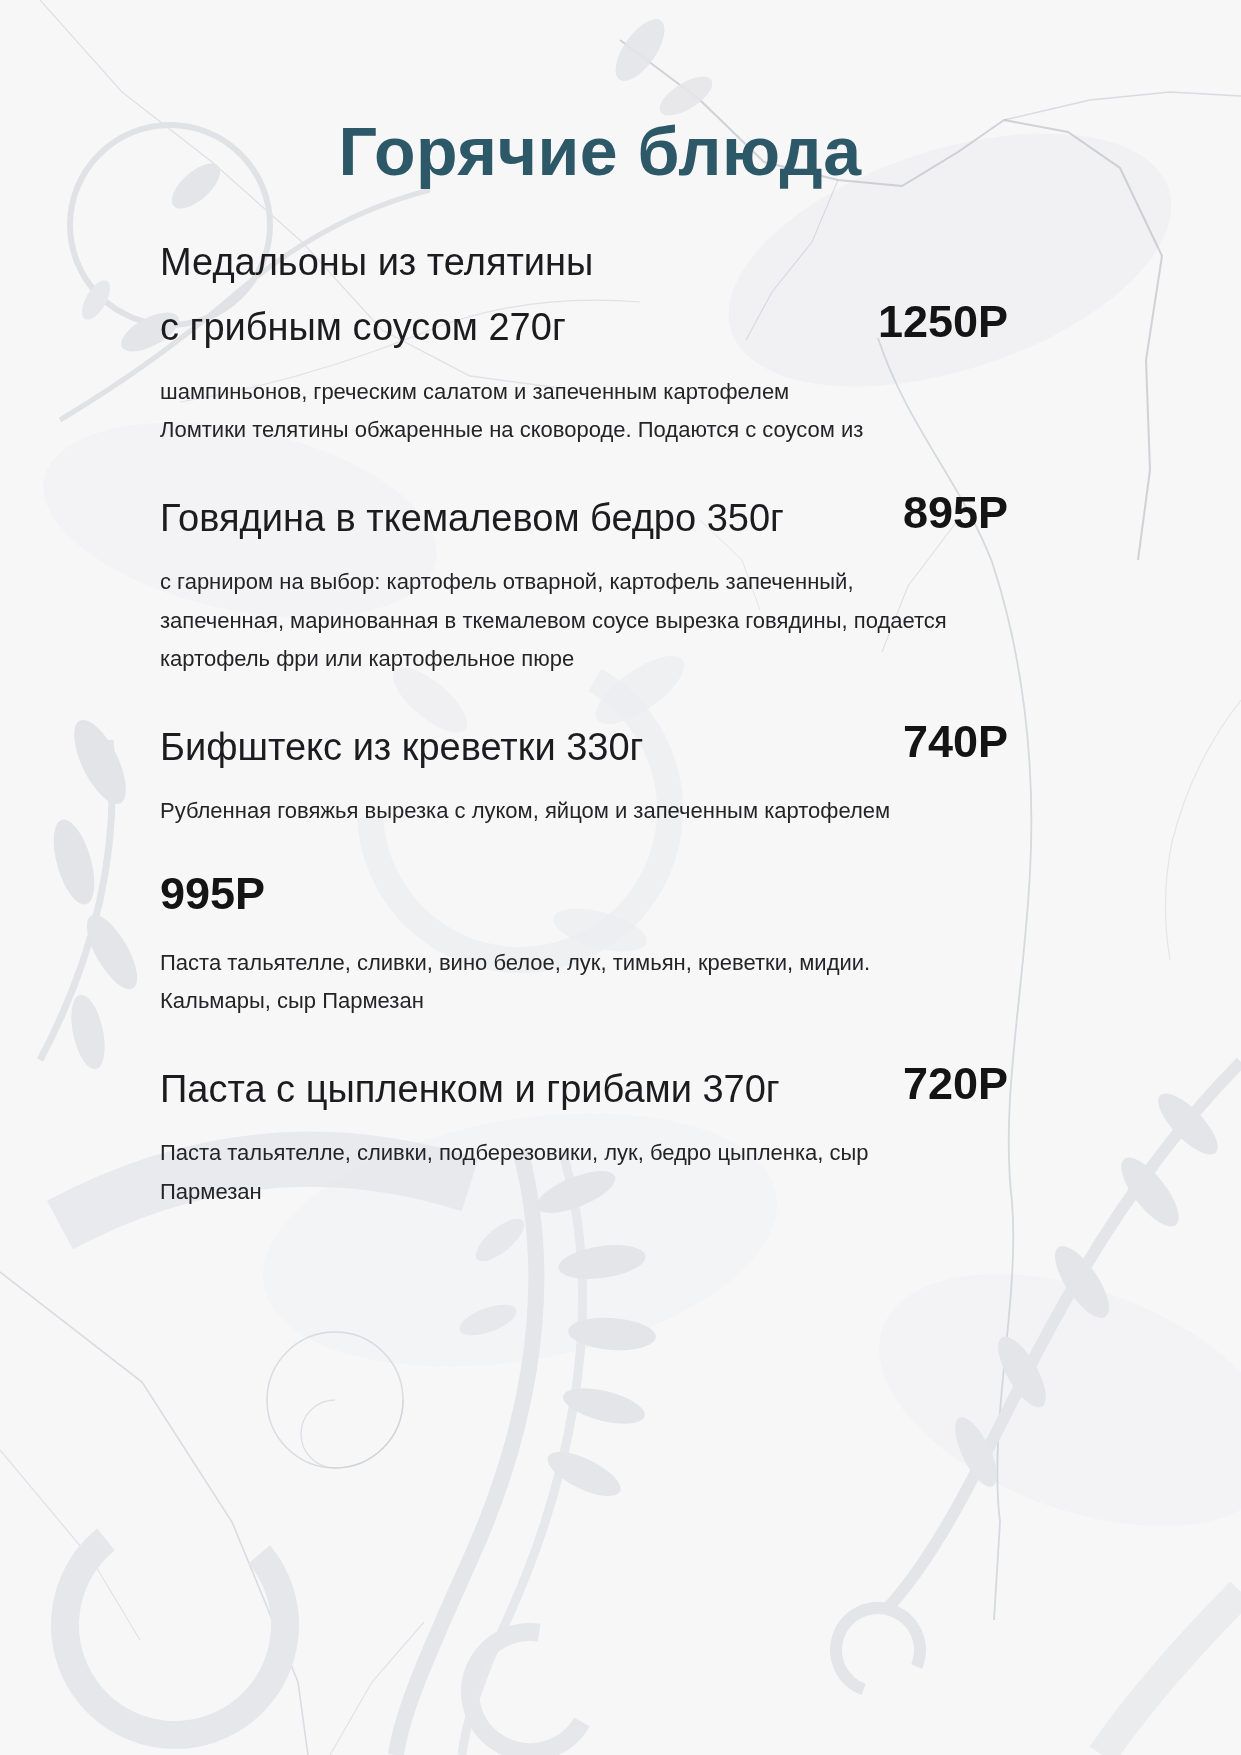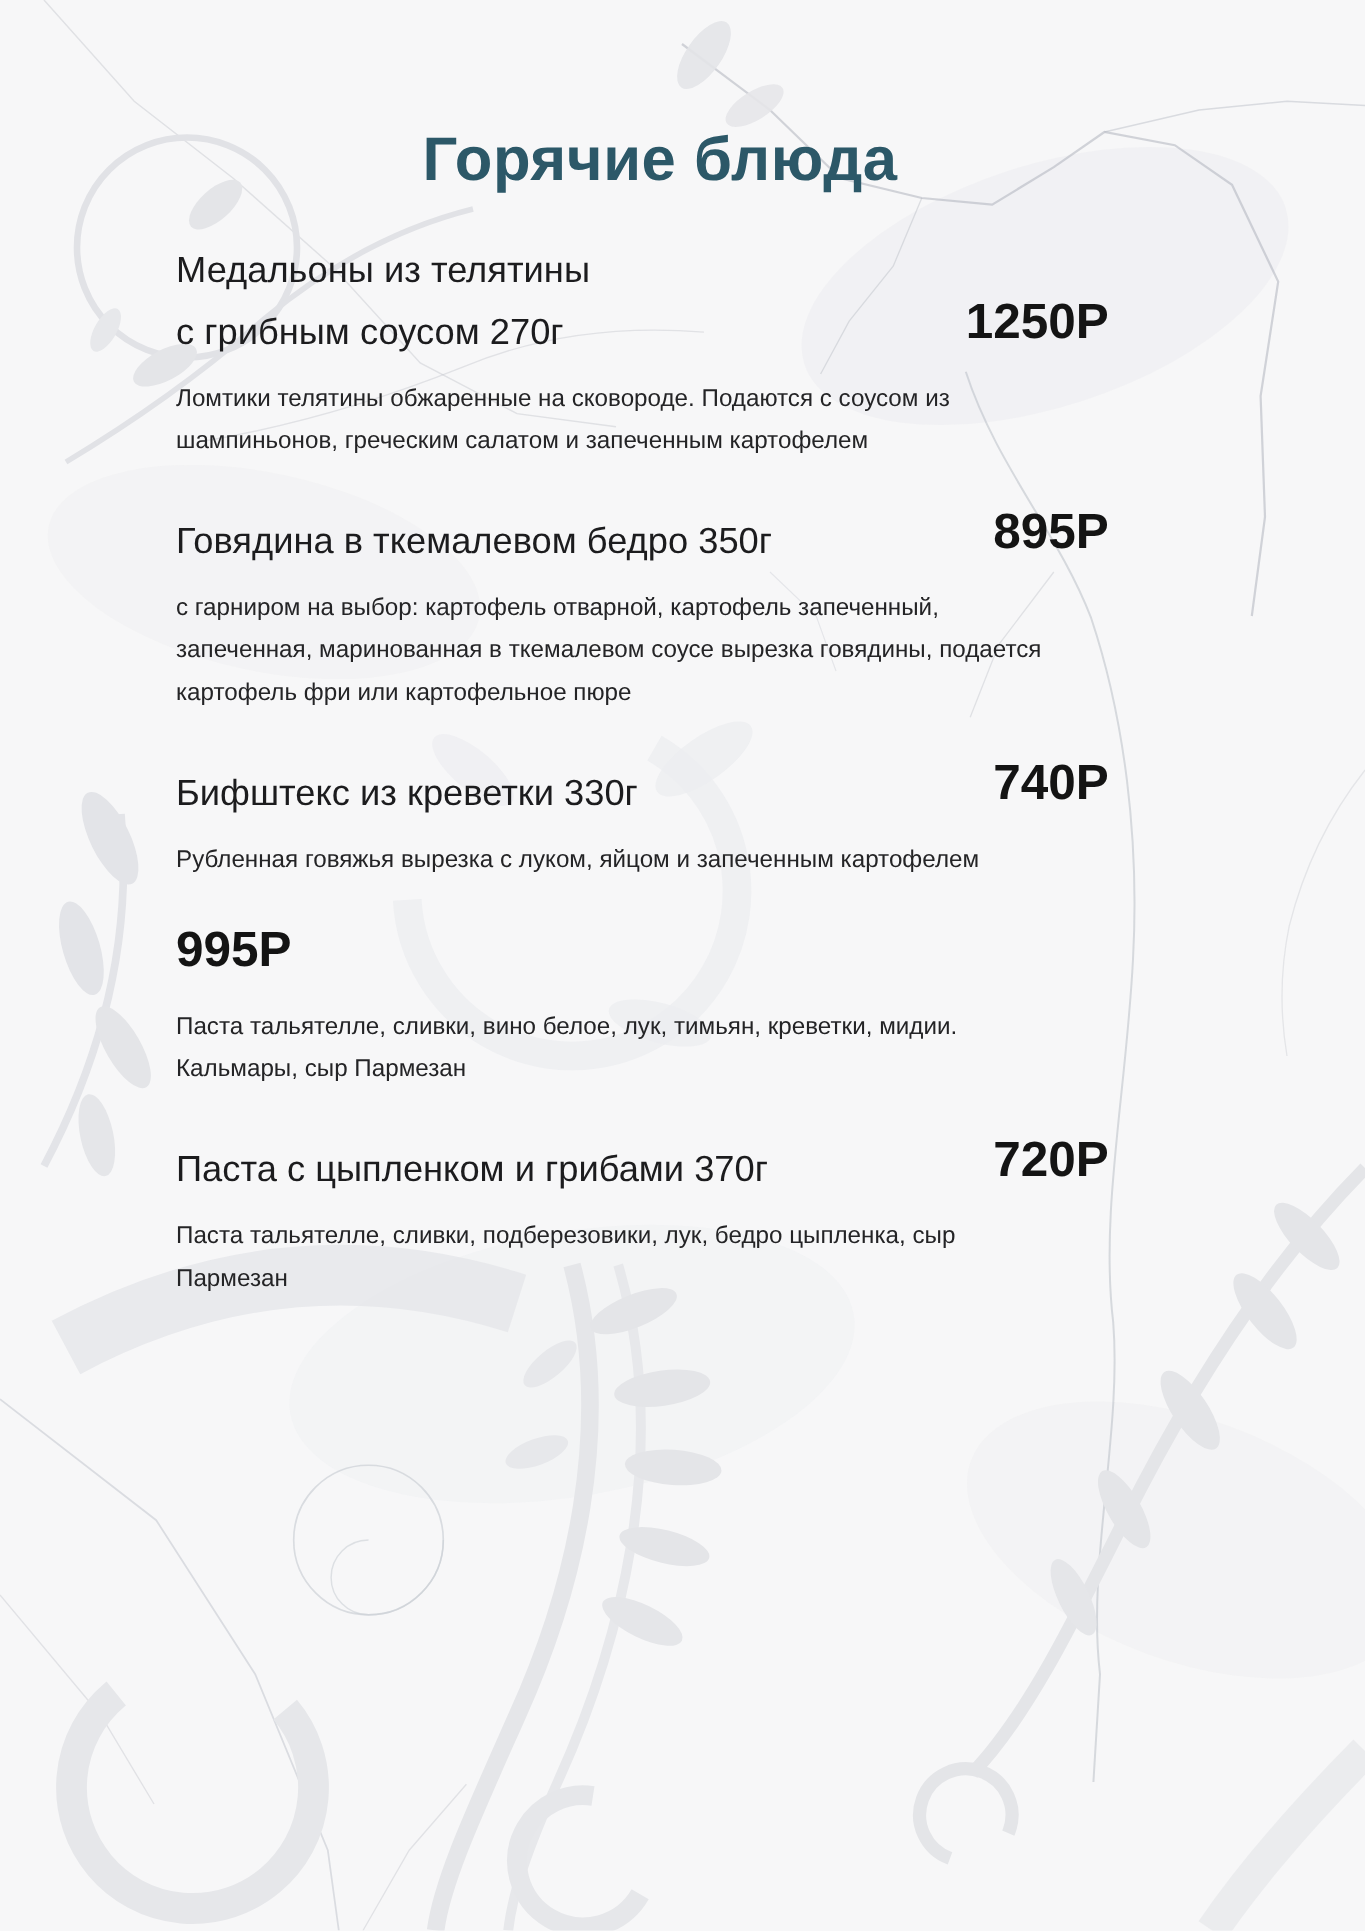--- a/index.html
+++ b/index.html
@@ -21,39 +21,39 @@
     z-index: 0;
     pointer-events: none;
   }
   .content {
     position: relative;
     z-index: 1;
     padding: 112px 0 0 160px;
     width: 850px;
   }
   .menu-title {
-    font-size: 56px;
+    font-size: 68px;
     font-weight: 700;
     color: #2c5868;
     text-align: center;
     letter-spacing: 0.5px;
     margin: 0 0 40px 0;
     width: 880px;
   }
   .menu-item {
     margin-bottom: 24px;
   }
   .item-head {
     display: flex;
     justify-content: space-between;
     align-items: flex-end;
     width: 848px;
   }
   .item-name {
-    font-size: 33px;
+    font-size: 38px;
     font-weight: 400;
     line-height: 1.72;
     color: #1c1c1e;
   }
   .item-name .nm-line { display: block; }
   .item-price {
     font-size: 45px;
     font-weight: 700;
     color: #141414;
     line-height: 1.72;
@@ -147,22 +147,22 @@
 
   <div class="menu-item">
     <div class="item-head">
       <div class="item-name">
         <span class="nm-line">Медальоны из телятины</span>
         <span class="nm-line">с грибным соусом 270г</span>
       </div>
       <div class="item-price">1250Р</div>
     </div>
     <div class="item-desc">
+      <span class="ds-line">шампиньонов, греческим салатом и запеченным картофелем</span>
       <span class="ds-line">Ломтики телятины обжаренные на сковороде. Подаются с соусом из</span>
-      <span class="ds-line">шампиньонов, греческим салатом и запеченным картофелем</span>
     </div>
   </div>
 
   <div class="menu-item">
     <div class="item-head">
       <div class="item-name">
         <span class="nm-line">Говядина в ткемалевом бедро 350г</span>
       </div>
       <div class="item-price">895Р</div>
     </div>

